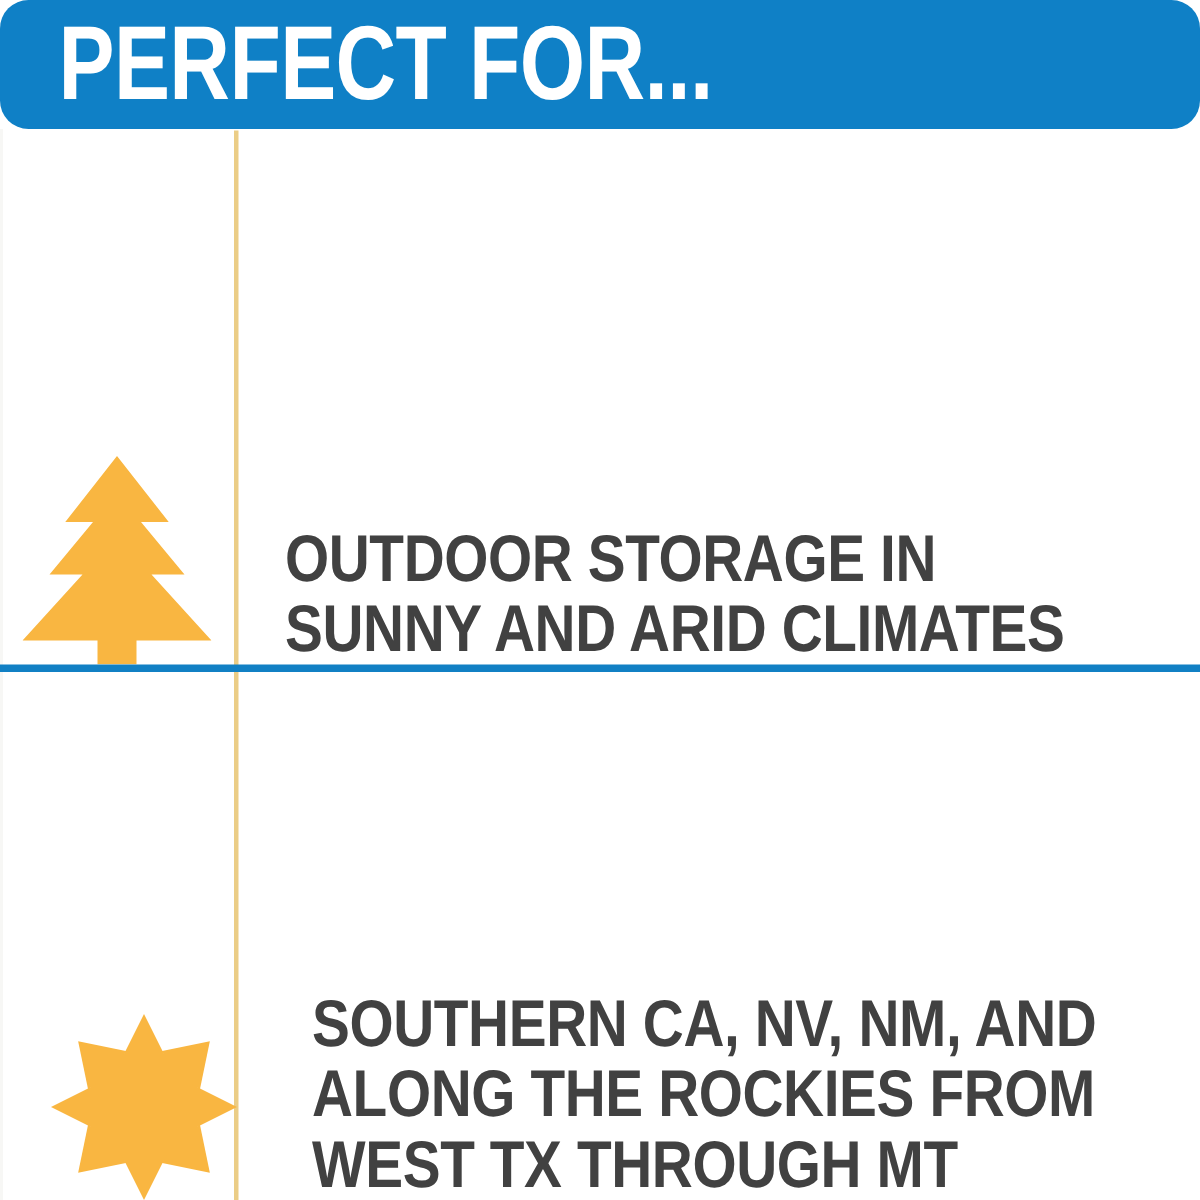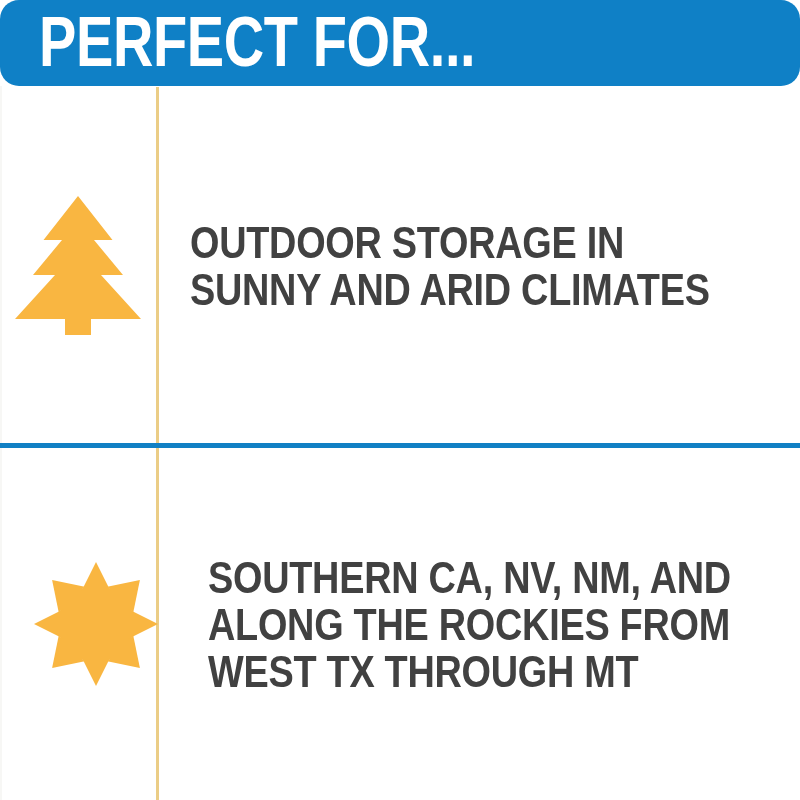--- a/index.html
+++ b/index.html
@@ -74,21 +74,21 @@
     height: 714px;
     background: #f7f7f5;
   }
 
   
   .row {
     position: absolute;
     left: 0;
     width: 800px;
     display: flex;
-    align-items: center;
+    align-items: flex-end;
   }
   .row-outdoor { top: 88px; height: 355px; }
   .row-regions { top: 448px; height: 352px; padding-left: 18px; }
 
   .icon-cell {
     width: 156px;
     flex: 0 0 156px;
     display: flex;
     align-items: center;
     justify-content: center;

